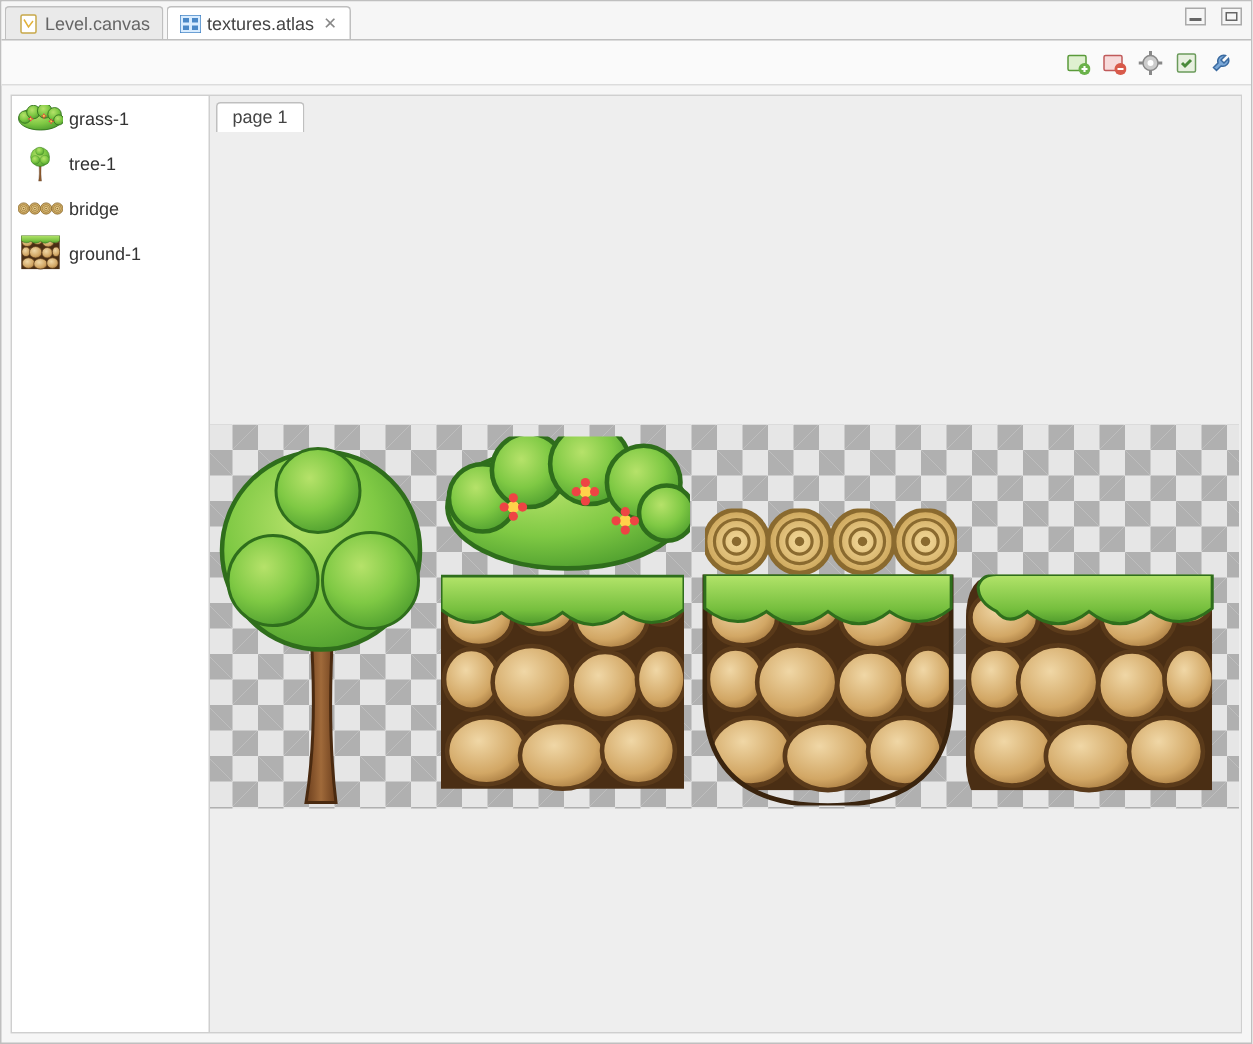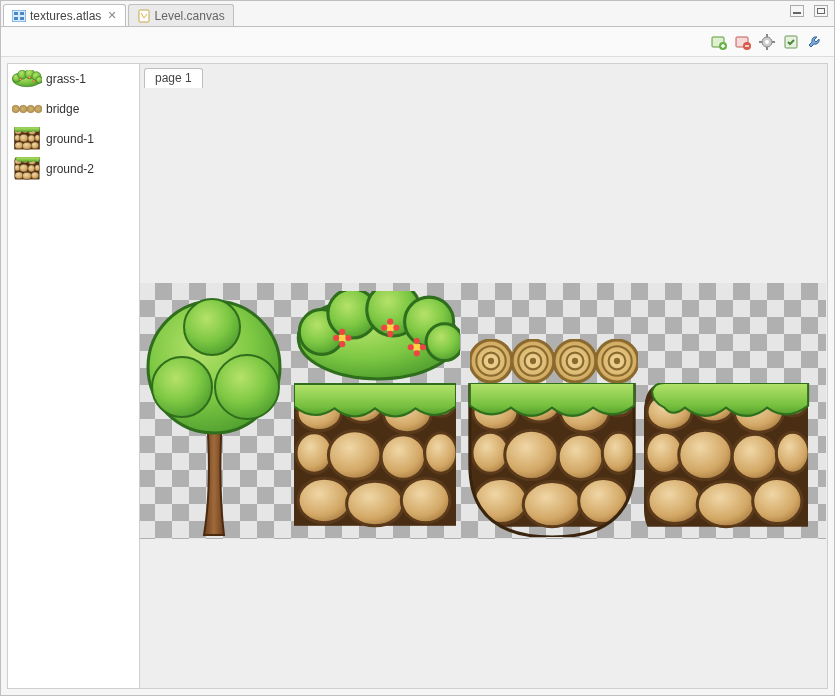--- a/index.html
+++ b/index.html
@@ -216,42 +216,42 @@
       <use href="#logpiece" x="60" y="20"></use>
       <use href="#logpiece" x="100" y="20"></use>
       <use href="#logpiece" x="140" y="20"></use>
     </g>
   </defs>
 </svg>
 
 <div class="app">
 
   <div class="tabbar">
+    <div class="tab inactive">
+      <span class="icon-sm">
+        <svg width="12" height="14">
+            <rect x="1" y="1" width="10" height="12" rx="1" fill="#fff" stroke="#c7a84a"></rect>
+            <path d="M3 4 L6 9 L9 5" stroke="#e2b23a" fill="none"></path>
+          </svg>
+      </span>
+      <span>Level.canvas</span>
+    </div>
     <div class="tab">
       <span class="icon-sm">
         <svg width="14" height="12">
             <rect width="14" height="12" rx="1" fill="#d8ecff" stroke="#4a88c7"></rect>
             <rect x="2" y="2" width="4" height="3" fill="#4a88c7"></rect>
             <rect x="8" y="2" width="4" height="3" fill="#4a88c7"></rect>
             <rect x="2" y="7" width="4" height="3" fill="#4a88c7"></rect>
             <rect x="8" y="7" width="4" height="3" fill="#4a88c7"></rect>
           </svg>
       </span>
       <span>textures.atlas</span>
       <span class="x">✕</span>
     </div>
-    <div class="tab inactive">
-      <span class="icon-sm">
-        <svg width="12" height="14">
-            <rect x="1" y="1" width="10" height="12" rx="1" fill="#fff" stroke="#c7a84a"></rect>
-            <path d="M3 4 L6 9 L9 5" stroke="#e2b23a" fill="none"></path>
-          </svg>
-      </span>
-      <span>Level.canvas</span>
-    </div>
     <div class="win-ctrls">
       <span class="win-min"></span>
       <span class="win-max"></span>
     </div>
   </div>
 
   <div class="toolbar">
     <div class="tb-btn" title="add">
       <svg width="16" height="16">
           <rect x="1" y="3" width="12" height="10" rx="1" fill="#dff0d0" stroke="#5a9a3a"></rect>
@@ -297,42 +297,42 @@
       <div class="side-item">
         <span class="thumb">
             <svg width="30" height="18" viewBox="0 0 160 90">
               <use href="#bush"></use>
             </svg>
           </span>
         <span>grass-1</span>
       </div>
       <div class="side-item">
         <span class="thumb">
+            <svg width="18" height="24" viewBox="0 0 130 250">
+              <use href="#tree"></use>
+            </svg>
+          </span>
+        <span>tree-1</span>
+      </div>
+      <div class="side-item">
+        <span class="thumb">
             <svg width="30" height="12" viewBox="0 0 160 40">
               <use href="#bridge"></use>
             </svg>
           </span>
         <span>bridge</span>
       </div>
       <div class="side-item">
         <span class="thumb">
             <svg width="26" height="24" viewBox="0 0 160 150">
               <use href="#ground0"></use>
             </svg>
           </span>
         <span>ground-1</span>
       </div>
-      <div class="side-item">
-        <span class="thumb">
-            <svg width="26" height="24" viewBox="0 0 160 150">
-              <use href="#ground2"></use>
-            </svg>
-          </span>
-        <span>ground-2</span>
-      </div>
     </div>
 
     <div class="main">
       <div class="page-tabs">
         <div class="page-tab">
           <span>page 1</span>
         </div>
       </div>
 
       <div class="canvas-wrap">

